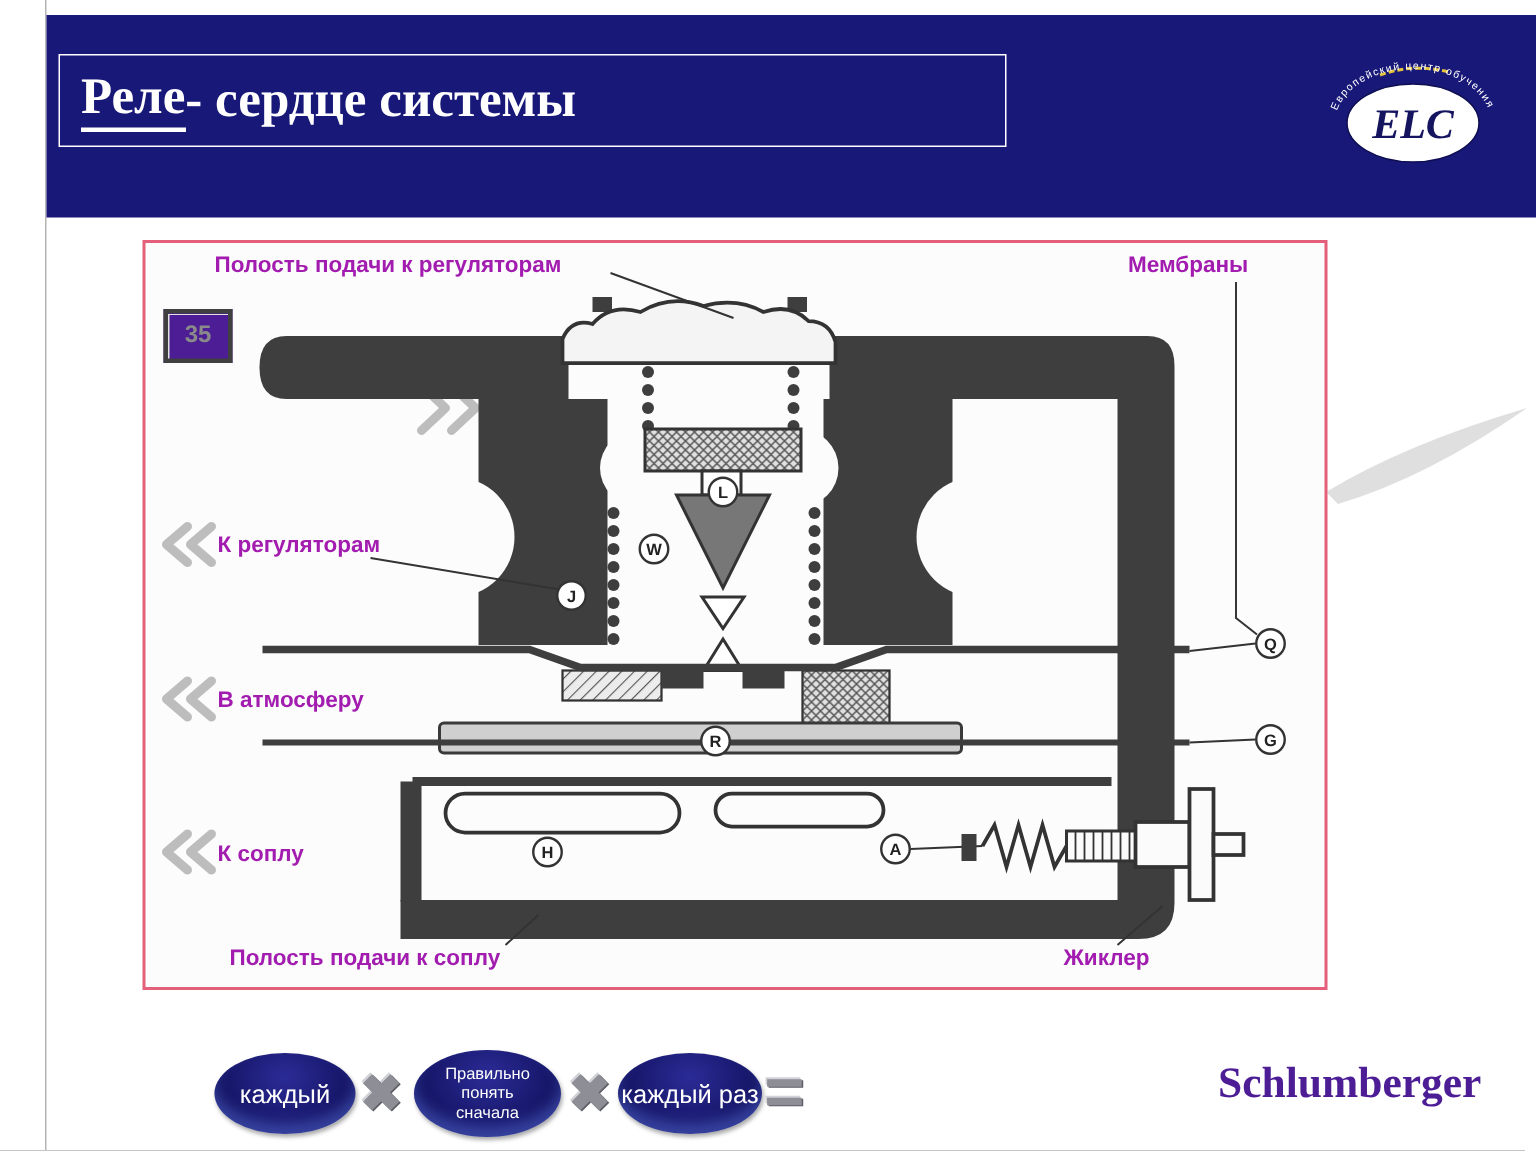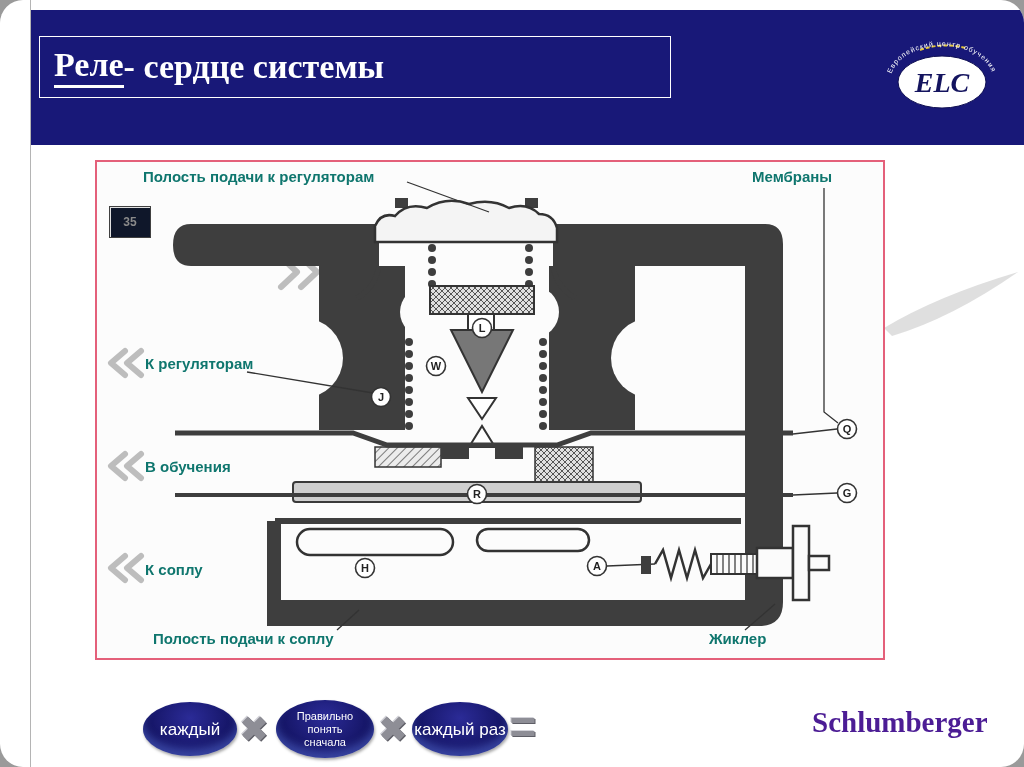--- a/index.html
+++ b/index.html
@@ -1,17 +1,17 @@
 <!DOCTYPE html>
 <html><head>
 <meta charset="utf-8">
 <style>
   html,body{margin:0;padding:0;background:#9a9a9a;}
   .slide{position:relative;width:1024px;height:767px;background:#ffffff;overflow:hidden;
-         font-family:"Liberation Sans",sans-serif;margin:0 auto;border-radius:23px;}
+         font-family:"Liberation Sans",sans-serif;margin:0 auto;}
   .left-rule{position:absolute;left:30px;top:0;width:1px;height:767px;background:#b4b4b4;}
 
   
   .header{position:absolute;left:31px;top:10px;width:993px;height:135px;background:#181878;}
   .title-box{position:absolute;left:8px;top:26px;width:632px;height:62px;border:1px solid #ffffff;
              display:flex;align-items:center;padding-left:14px;box-sizing:border-box;}
   .title-t{font-family:"Liberation Serif",serif;font-weight:bold;color:#ffffff;font-size:34px;white-space:nowrap;}
   .title-emph{border-bottom:3px solid #ffffff;padding-bottom:1px;}
   .title-rest{margin-left:0;}
   .elc{position:absolute;right:24px;top:30px;width:116px;height:84px;}
@@ -19,25 +19,25 @@
             fill:#14145f;text-anchor:middle;}
   .elc .ring{font-size:7px;fill:#ffffff;letter-spacing:1px;font-family:"Liberation Sans",sans-serif;}
 
   
   .swoosh{position:absolute;left:882px;top:266px;width:138px;height:72px;}
 
   
   .frame{position:absolute;left:95px;top:160px;width:790px;height:500px;border:2px solid #e4607a;
          background:#fcfcfc;box-sizing:border-box;}
   .frame svg.draw{position:absolute;left:0;top:0;width:786px;height:496px;}
-  .dlabel{position:absolute;font-weight:bold;font-size:15px;color:#0f766e;white-space:nowrap;}
+  .dlabel{position:absolute;font-weight:bold;font-size:15px;color:#a21caf;white-space:nowrap;}
   .air{text-align:right;width:160px;font-size:13.5px;line-height:19px;}
-  .badge{position:absolute;left:12px;top:44px;width:40px;height:30px;border:1px solid #404040;
-         box-shadow:inset 1px 1px 0 #e2e2e2;color:#8a8a8a;font-weight:bold;font-size:12px;
-         line-height:30px;text-align:center;background:#0f172a;}
+  .badge{position:absolute;left:12px;top:44px;width:40px;height:30px;border:3px solid #404040;
+         box-shadow:inset 1px 1px 0 #e2e2e2;color:#8a8a8a;font-weight:bold;font-size:16px;
+         line-height:30px;text-align:center;background:#4c1d95;}
   .dk{fill:#3e3e3e;}
   .callout circle{fill:#ffffff;stroke:#333333;stroke-width:1.6;}
   .callout text{font-family:"Liberation Sans",sans-serif;font-weight:bold;font-size:11px;
                 text-anchor:middle;fill:#222222;}
   .chev{stroke:#bdbdbd;stroke-width:6;fill:none;stroke-linecap:round;stroke-linejoin:round;}
   .lead{stroke:#333333;stroke-width:1.3;fill:none;}
 
   
   .footer{position:absolute;left:0;top:694px;width:1024px;height:73px;}
   .oval{position:absolute;border-radius:50%;
@@ -207,21 +207,21 @@
       <g class="callout">
           <circle cx="750" cy="331" r="9.5"></circle>
           <text x="750" y="335">G</text>
         </g>
     </svg>
 
     <div class="dlabel" style="left:46px;top:6px;">Полость подачи к регуляторам</div>
     <div class="dlabel" style="left:655px;top:6px;">Мембраны</div>
     <div class="badge">35</div>
     <div class="dlabel" style="left:48px;top:193px;">К регуляторам</div>
-    <div class="dlabel" style="left:48px;top:296px;">В обучения</div>
+    <div class="dlabel" style="left:48px;top:296px;">В атмосферу</div>
     <div class="dlabel" style="left:48px;top:399px;">К соплу</div>
     <div class="dlabel" style="left:56px;top:468px;">Полость подачи к соплу</div>
     <div class="dlabel" style="left:612px;top:468px;">Жиклер</div>
   </div>
 
   <div class="footer">
     <div class="oval one-line" style="left:143px;top:8px;width:94px;height:54px;">
       <span>каждый</span>
     </div>
     <span class="op" style="left:254px;top:35px;">✖</span>

